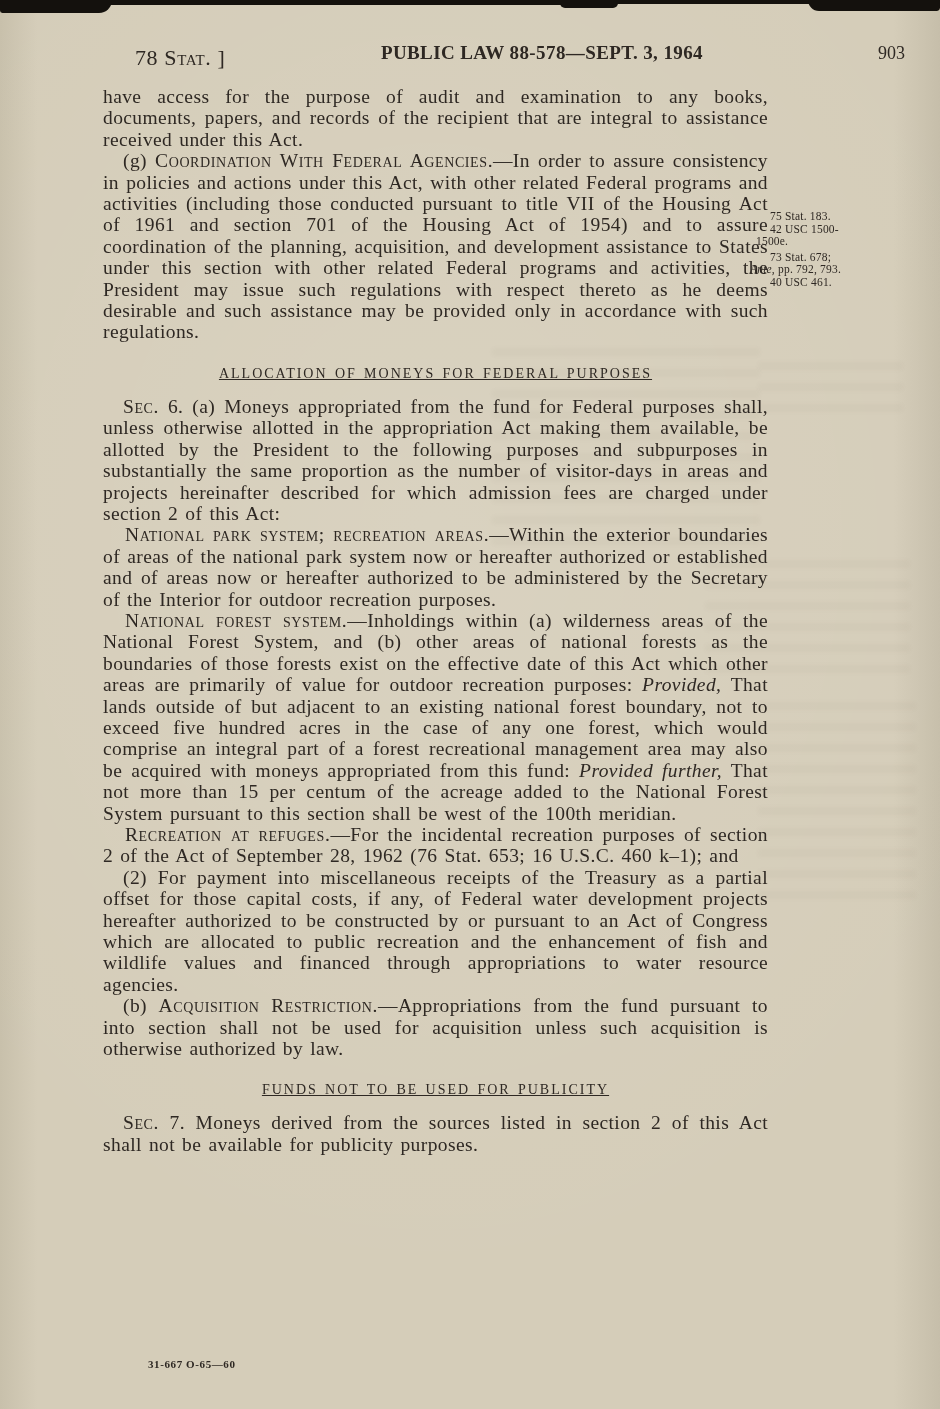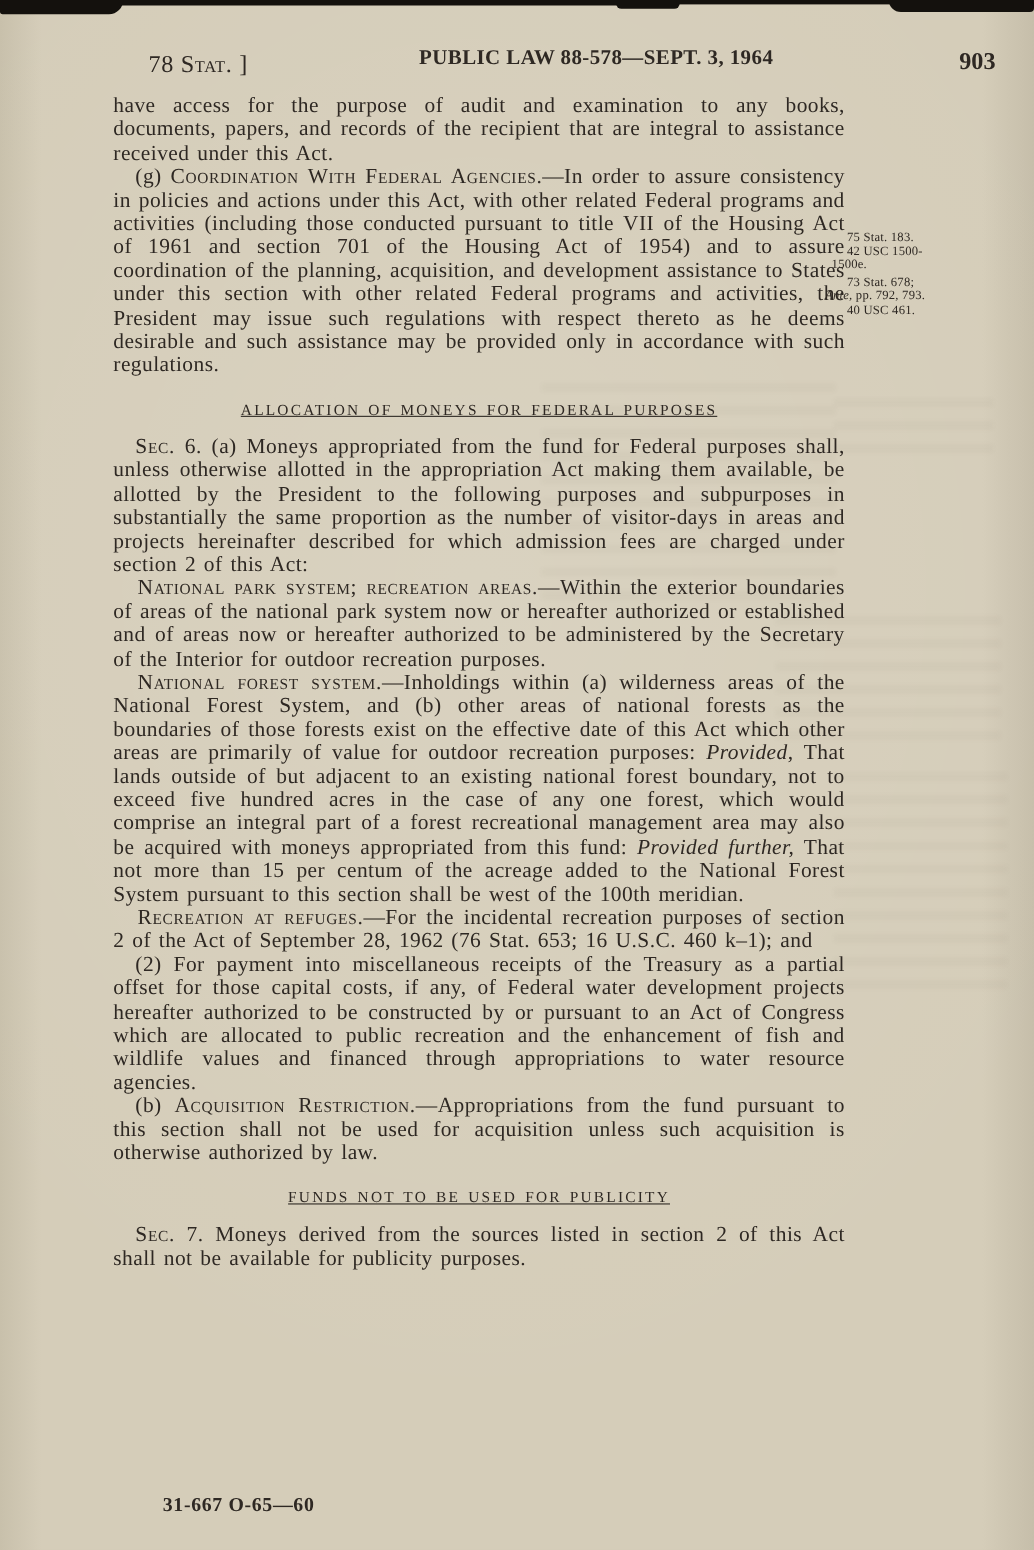--- a/index.html
+++ b/index.html
@@ -34,21 +34,21 @@
   .ghost-1 { left:492px; top:348px; width:268px; height:205px; }
   .ghost-2 { left:758px; top:362px; width:145px; height:58px;  }
   .ghost-3 { left:705px; top:560px; width:205px; height:118px; }
   .ghost-4 { left:758px; top:702px; width:158px; height:200px; }
 
   
   .header { position:absolute; top:42px; left:103px; width:802px; height:26px; }
   .header .vol   { position:absolute; left:0; top:3px; font-size:22px;margin-left:32px; }
   .header .title { position:absolute; left:40px; width:560px; top:0; text-align:right;
                    font-weight:bold; font-size:19px; letter-spacing:0.4px; }
-  .header .pagenum { position:absolute; right:0; top:1px; font-weight:bold; font-size:22px; }
+  .header .pagenum { position:absolute; right:0; top:1px; font-weight:normal; font-size:18px; }
 
   
   .column {
     position:absolute; top:86px; left:103px; width:665px;
     font-size:19.5px; line-height:21.4px;
     letter-spacing:0.4px; word-spacing:1.8px;
     text-align:justify;
   }
   .column p { margin:0; }
   .ti  { text-indent:20px; }
@@ -65,21 +65,21 @@
   .notes {
     position:absolute; left:770px; top:210px; width:172px;
     font-size:11.5px; line-height:12.6px; letter-spacing:0.2px;
   }
   .note-gap { margin-top:3px; }
   .n-1500e  { margin-left:-14px; }
   .n-ante   { margin-left:-20px; }
 
   .footer {
     position:absolute; left:148px; top:1358px;
-    font-size:18px; font-weight:bold; letter-spacing:0.6px;
+    font-size:11px; font-weight:bold; letter-spacing:0.6px;
   }
 </style>
 </head>
 <body>
 
 <div class="page">
 
   <div class="art art-strip-left"></div>
   <div class="art art-strip-mid"></div>
   <div class="art art-strip-right"></div>
@@ -110,21 +110,21 @@
 
     <p class="sub"><span class="sc">National park system; recreation areas.</span><span>—Within the exterior boundaries of areas of the national park system now or hereafter authorized or established and of areas now or hereafter authorized to be administered by the Secretary of the Interior for outdoor recreation purposes.</span></p>
 
     <p class="sub"><span class="sc">National forest system.</span><span>—Inholdings within (a) wilderness areas of the National Forest System, and (b) other areas of national forests as the boundaries of those forests exist on the effective date of this Act which other areas are primarily of value for outdoor recreation purposes: </span><span class="it">Provided,</span><span> That lands outside of but adjacent to an existing national forest boundary, not to exceed five hundred acres in the case of any one forest, which would comprise an integral part of a forest recreational management area may also be acquired with moneys appropriated from this fund: </span><span class="it">Provided further,</span><span> That not more than 15 per centum of the acreage added to the National Forest System pursuant to this section shall be west of the 100th meridian.</span></p>
 
 
     <p class="sub"><span class="sc">Recreation at refuges.</span><span>—For the incidental recreation purposes of section 2 of the Act of September 28, 1962 (76 Stat. 653; 16 U.S.C. 460 k–1); and</span></p>
 
     <p class="ti">(2) For payment into miscellaneous receipts of the Treasury as a partial offset for those capital costs, if any, of Federal water development projects hereafter authorized to be constructed by or pursuant to an Act of Congress which are allocated to public recreation and the enhancement of fish and wildlife values and financed through appropriations to water resource agencies.</p>
 
-    <p class="ti"><span>(b) </span><span class="sc">Acquisition Restriction.</span><span>—Appropriations from the fund pursuant to this section shall not be used for acquisition unless such acquisition is otherwise authorized by law.</span></p>
+    <p class="ti"><span>(b) </span><span class="sc">Acquisition Restriction.</span><span>—Appropriations from the fund pursuant to into section shall not be used for acquisition unless such acquisition is otherwise authorized by law.</span></p>
 
     <h2 class="center-head">FUNDS NOT TO BE USED FOR PUBLICITY</h2>
 
     <p class="ti"><span class="sc">Sec.</span><span> 7. Moneys derived from the sources listed in section 2 of this Act shall not be available for publicity purposes.</span></p>
 
   </main>
 
   <aside class="notes">
     <div class="note-line">75 Stat. 183.</div>
     <div class="note-line">42 USC 1500-</div>

